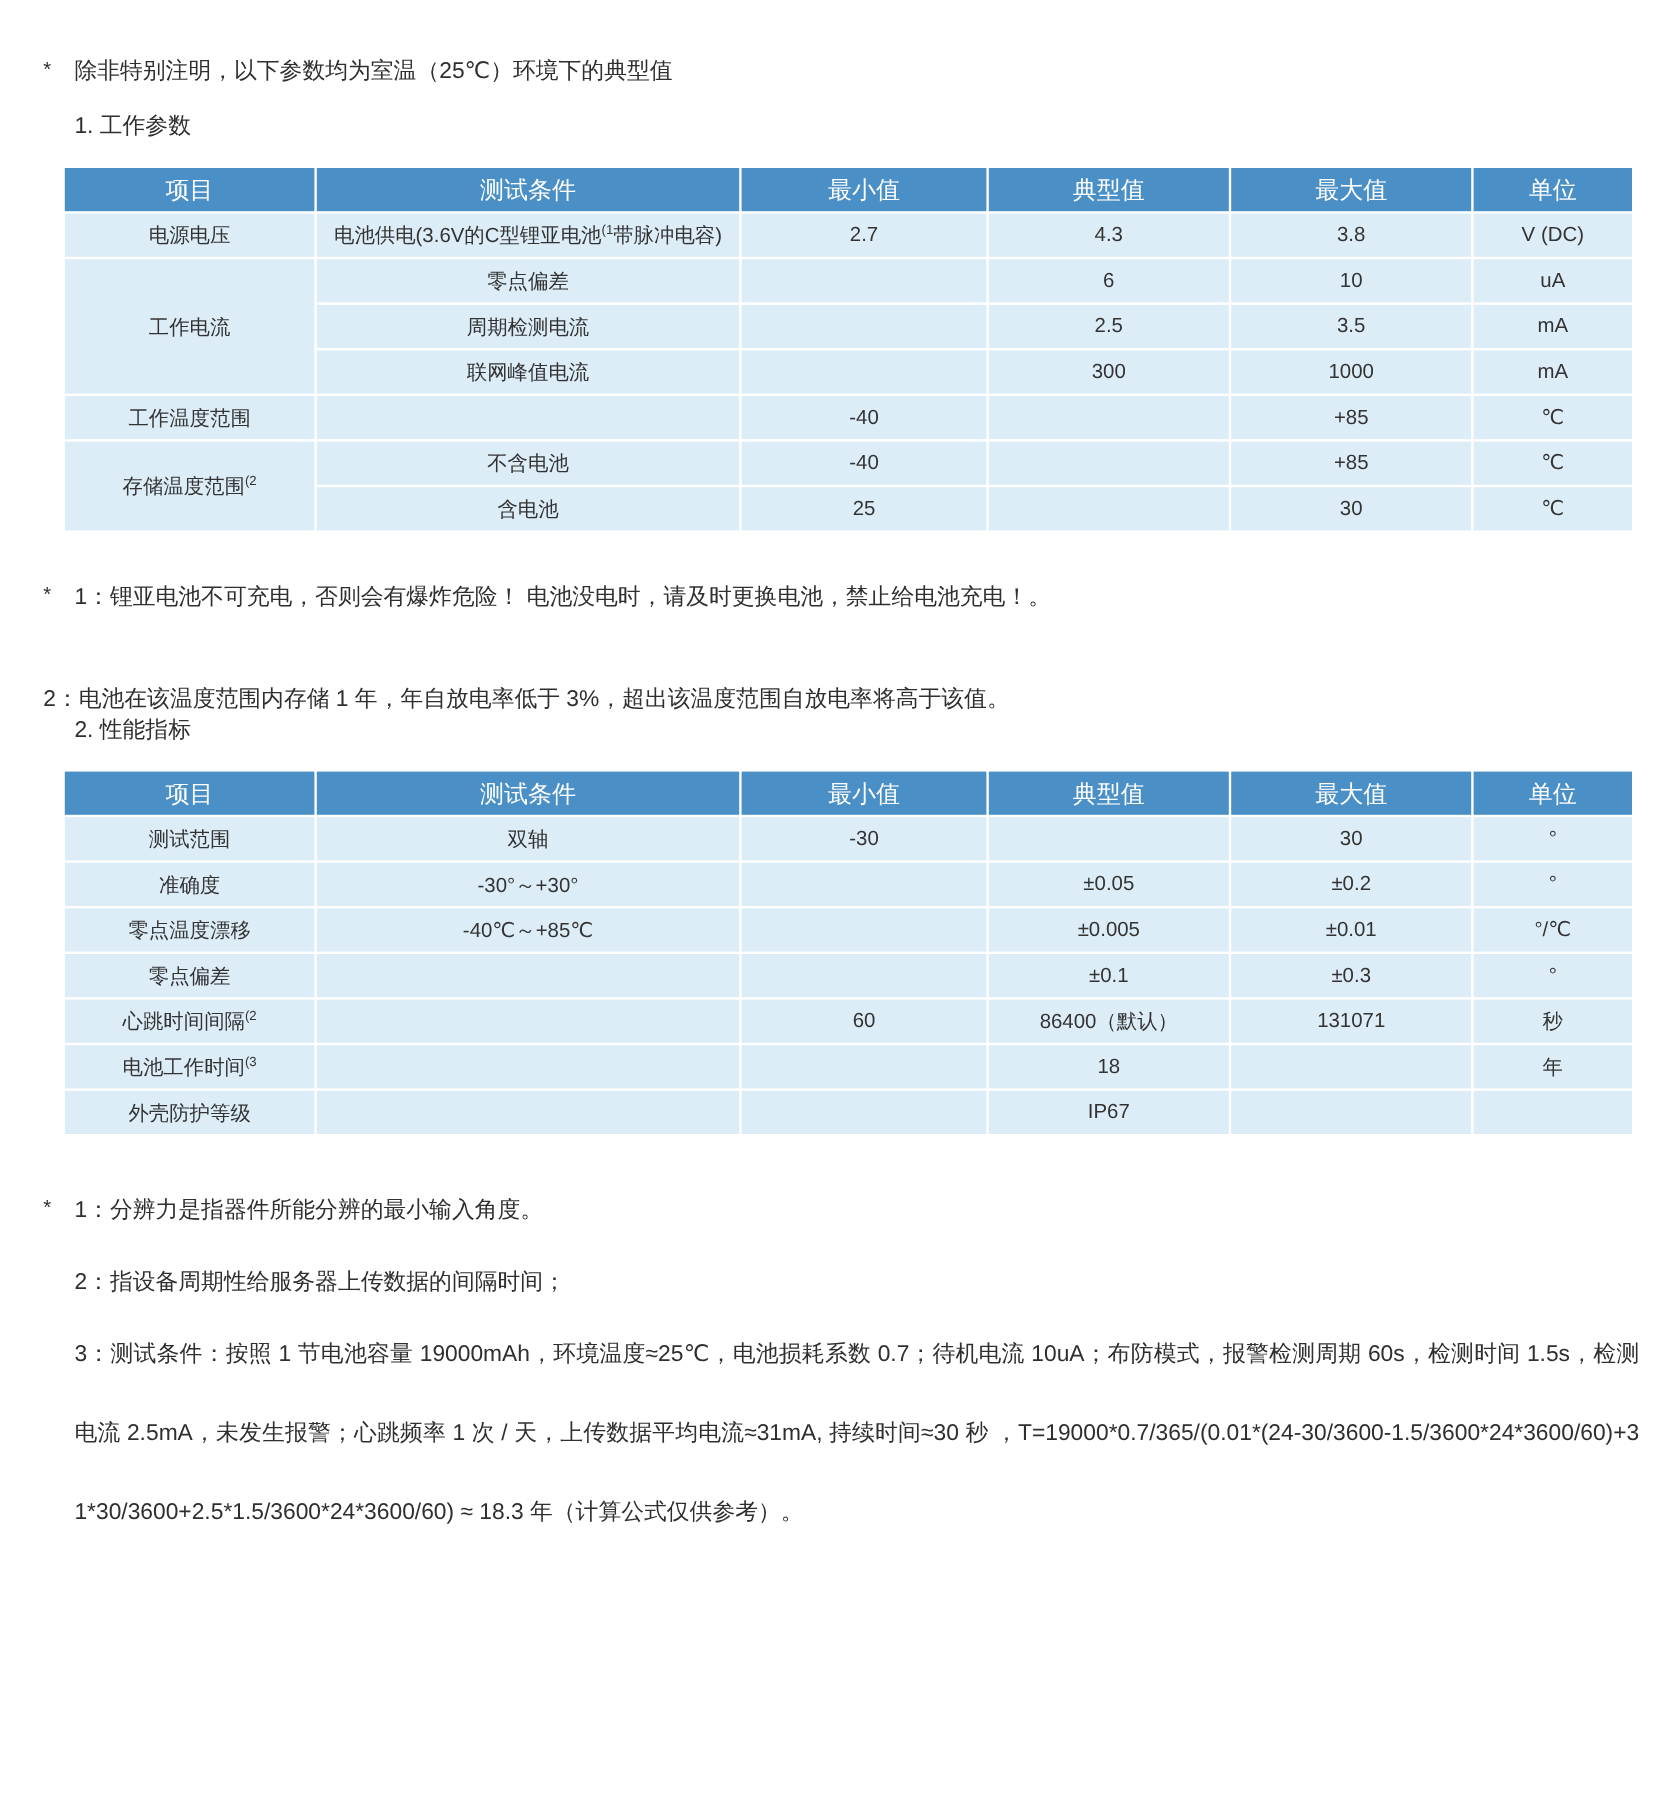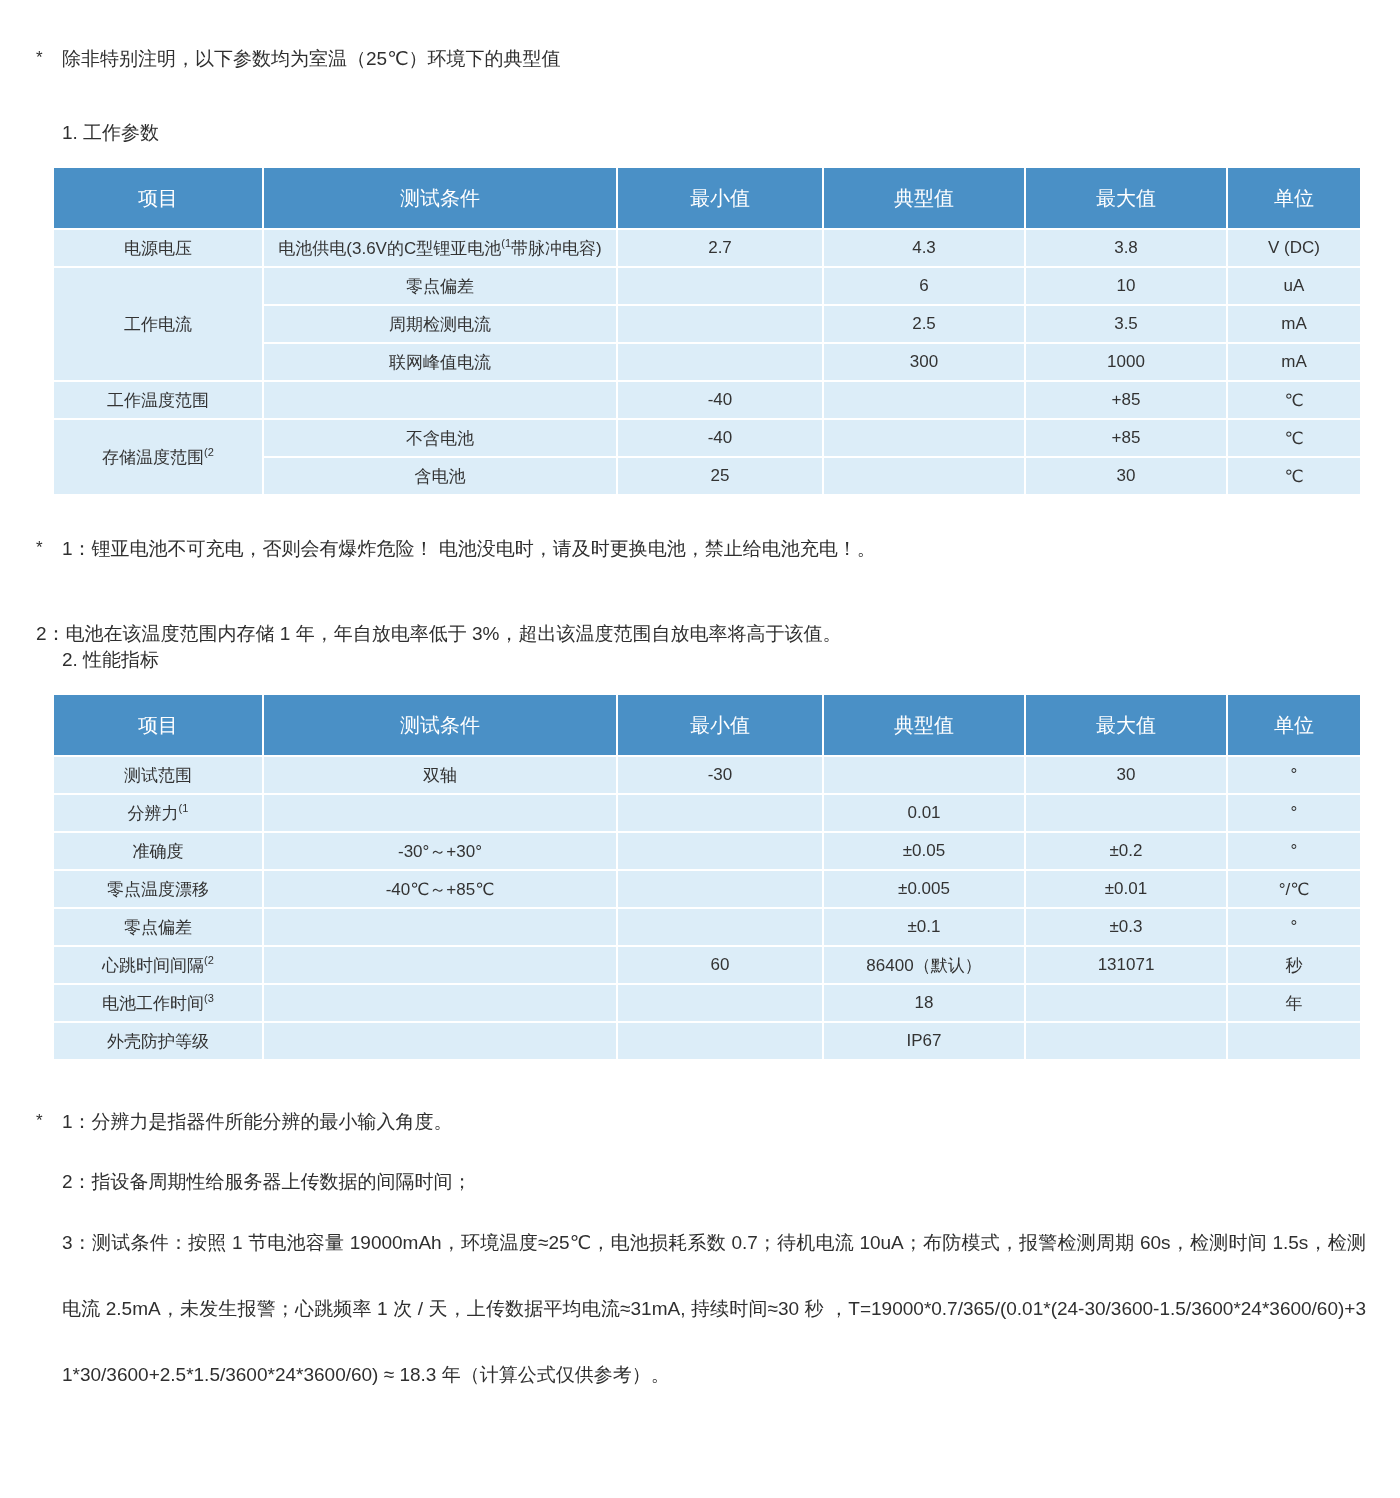--- a/index.html
+++ b/index.html
@@ -26,38 +26,38 @@
     font-size: 17px;
     position: relative;
     top: 2px;
   }
   .sec-title {
     font-size: 19px;
     color: #2f2f2f;
     margin-left: 62px;
     font-weight: normal;
   }
-  #sec1-title { margin-top: 48px; }
+  #sec1-title { margin-top: 20px; }
   #sec2-title { }
 
   table.spec-table {
     margin: 20px 0 0 52px;
     width: 1300px;
     table-layout: fixed;
     border-collapse: separate;
     border-spacing: 2px;
   }
   table.spec-table th {
     background: var(--header-bg, #4a90c6);
     color: var(--header-text, #ffffff);
     font-size: 20px;
     font-weight: normal;
     height: 36px;
     text-align: center;
-    padding: 12px 4px;
+    padding: 0 4px;
   }
   table.spec-table td {
     background: var(--row-bg, #dcedf8);
     color: var(--body-text, #333333);
     font-size: 17px;
     height: 36px;
     text-align: center;
     vertical-align: middle;
     padding: 0 4px;
     overflow: hidden;
@@ -208,28 +208,20 @@
   <tbody>
     <tr>
       <td>测试范围</td>
       <td>双轴</td>
       <td>-30</td>
       <td></td>
       <td>30</td>
       <td>°</td>
     </tr>
     <tr>
-      <td><span>分辨力</span><sup class="fnref">(1</sup></td>
-      <td></td>
-      <td></td>
-      <td>0.01</td>
-      <td></td>
-      <td>°</td>
-    </tr>
-    <tr>
       <td>准确度</td>
       <td>-30°～+30°</td>
       <td></td>
       <td>±0.05</td>
       <td>±0.2</td>
       <td>°</td>
     </tr>
     <tr>
       <td>零点温度漂移</td>
       <td>-40℃～+85℃</td>

